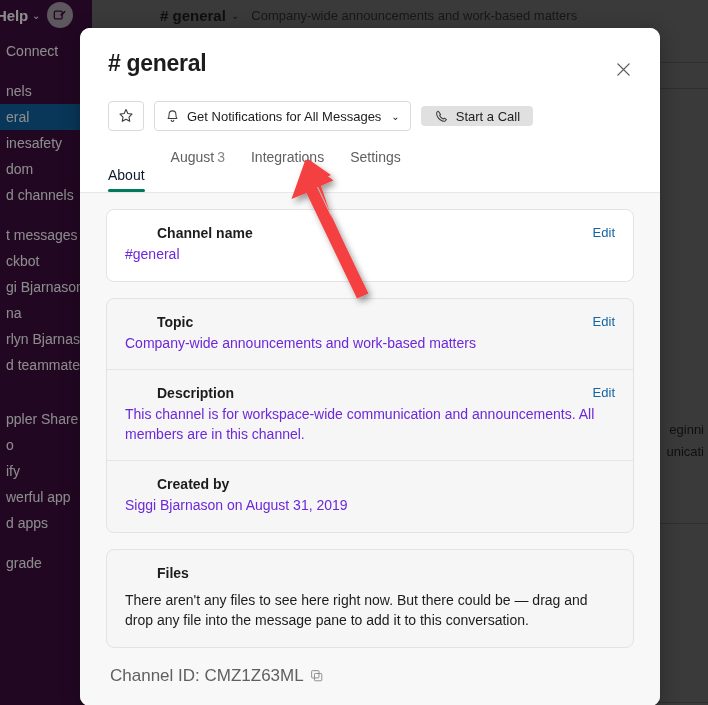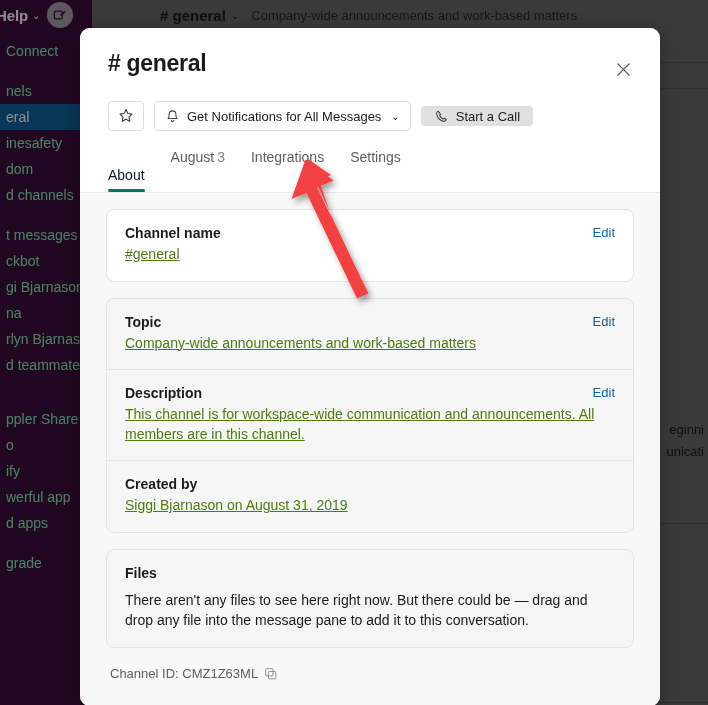--- a/index.html
+++ b/index.html
@@ -107,21 +107,21 @@
     padding-top: 8px;
     overflow: hidden;
     position: relative;
   }
 
   .sb-item {
     height: 26px;
     display: flex;
     align-items: center;
     padding-left: 6px;
-    color: #86efac;
+    color: #ffffff;
     font-size: 14px;
     white-space: nowrap;
     overflow: hidden;
   }
   .sb-item.active {
     background: #1164a3;
     color: #ffffff;
   }
   .sb-gap { height: 14px; }
 
@@ -295,26 +295,26 @@
     padding: 15px 18px 16px 18px;
     position: relative;
   }
   .card-sec + .card-sec { border-top: 1px solid #e6e6e6; }
 
   .sec-label {
     font-size: 14px;
     font-weight: bold;
     color: #1d1c1d;
     margin-bottom: 4px;
+    margin-left: 32px;
   }
   .sec-value {
     font-size: 14px;
-    color: #4d7c0f;
+    color: #6d28d9;
     line-height: 1.4;
-    text-decoration: underline;
   }
   .edit-link {
     position: absolute;
     top: 15px;
     right: 18px;
     font-size: 13px;
     color: #1264a3;
     cursor: pointer;
     margin-left: 28px;
   }
@@ -323,21 +323,21 @@
     font-size: 14px;
     color: #1d1c1d;
     line-height: 1.45;
     margin-top: 9px;
   }
 
   .channel-id {
     display: flex;
     align-items: center;
     gap: 6px;
-    font-size: 13px;
+    font-size: 17px;
     color: #616061;
     padding: 2px 0 0 4px;
   }
 
   
   .arrow-svg {
     position: absolute;
     left: 0; top: 0;
     width: 708px;
     height: 705px;

